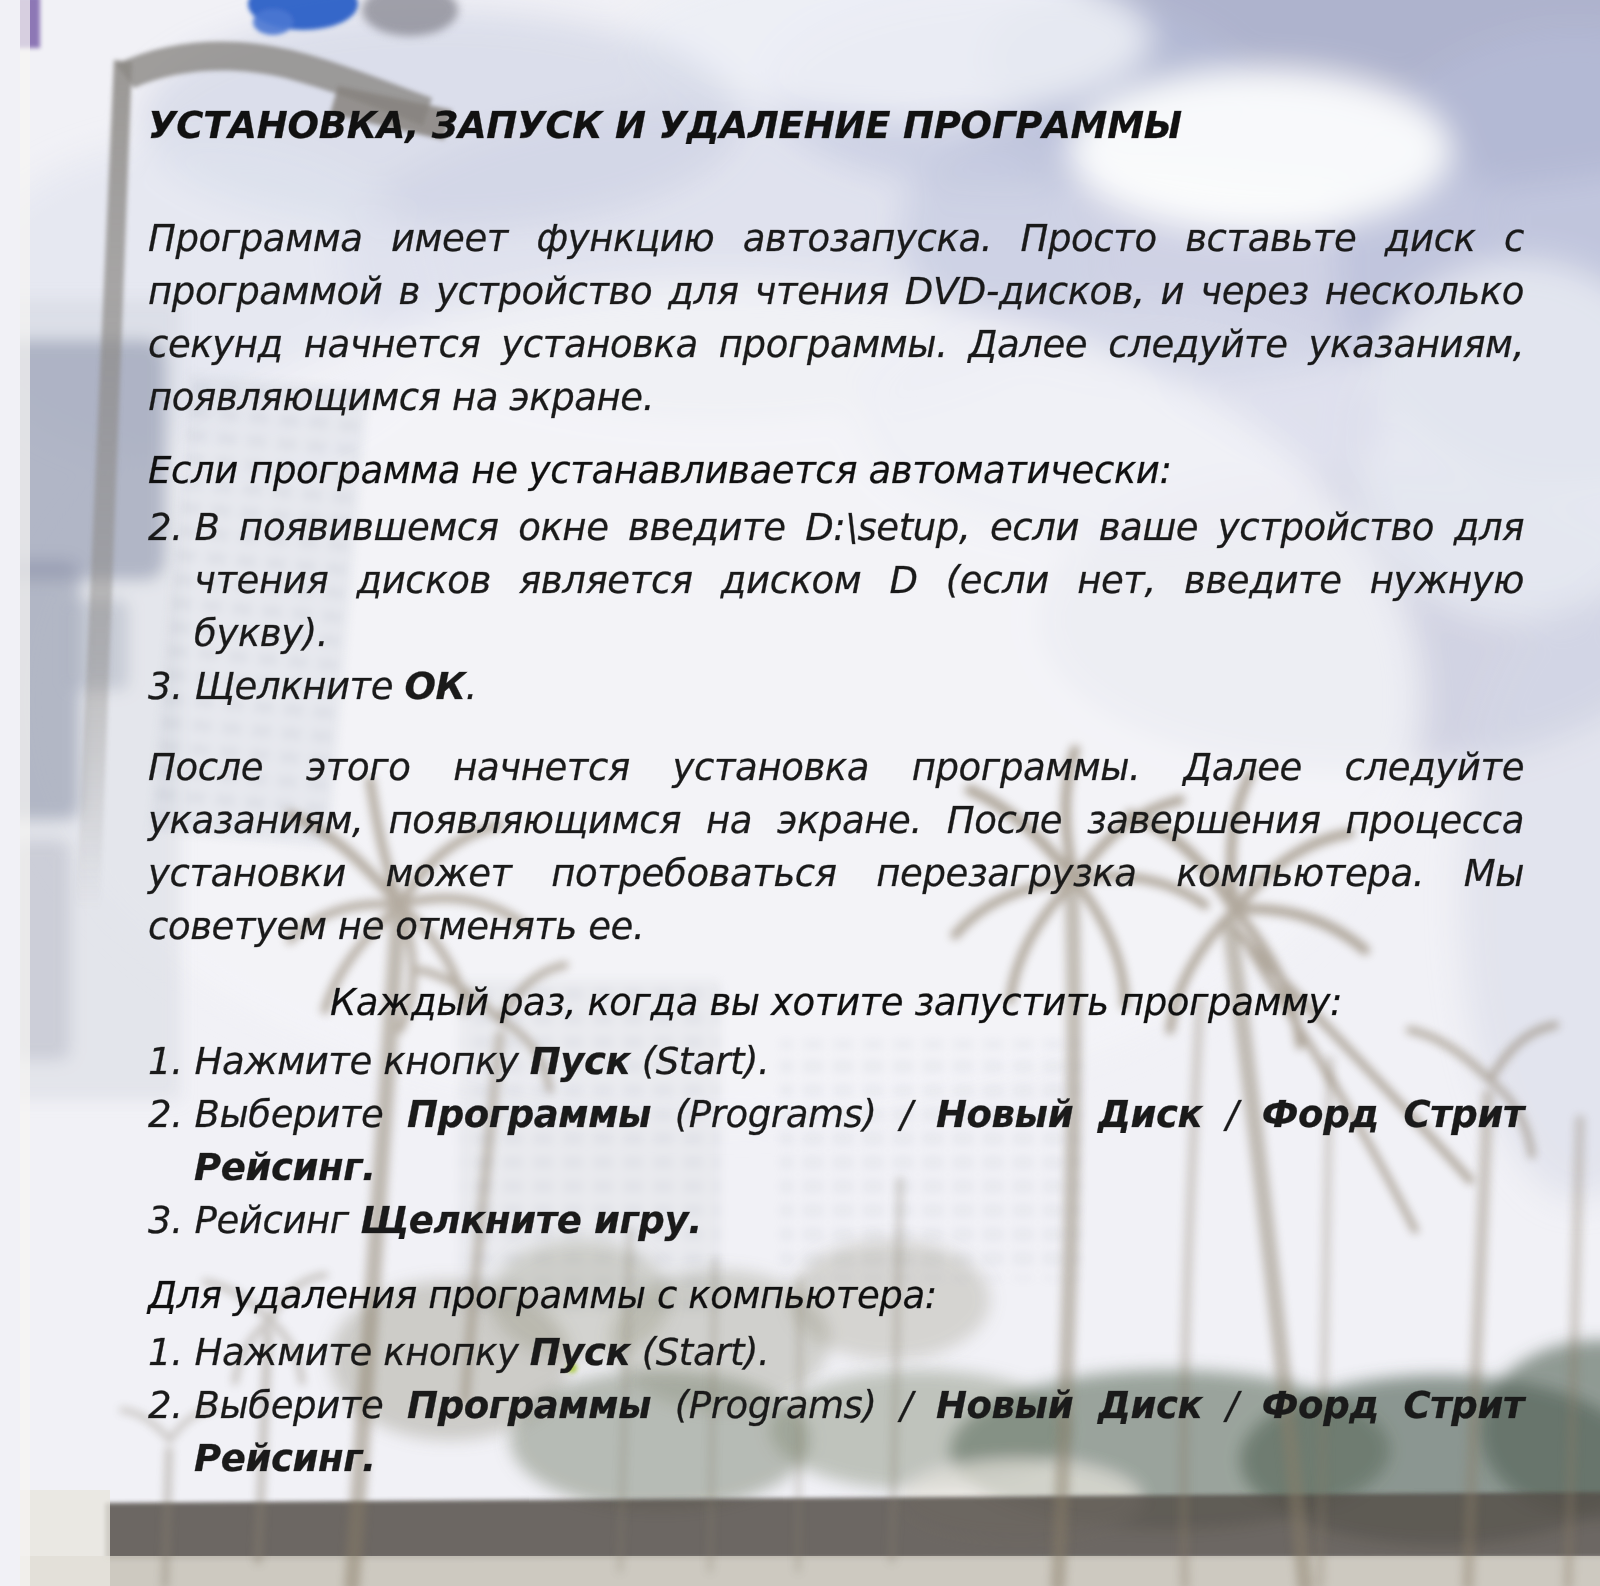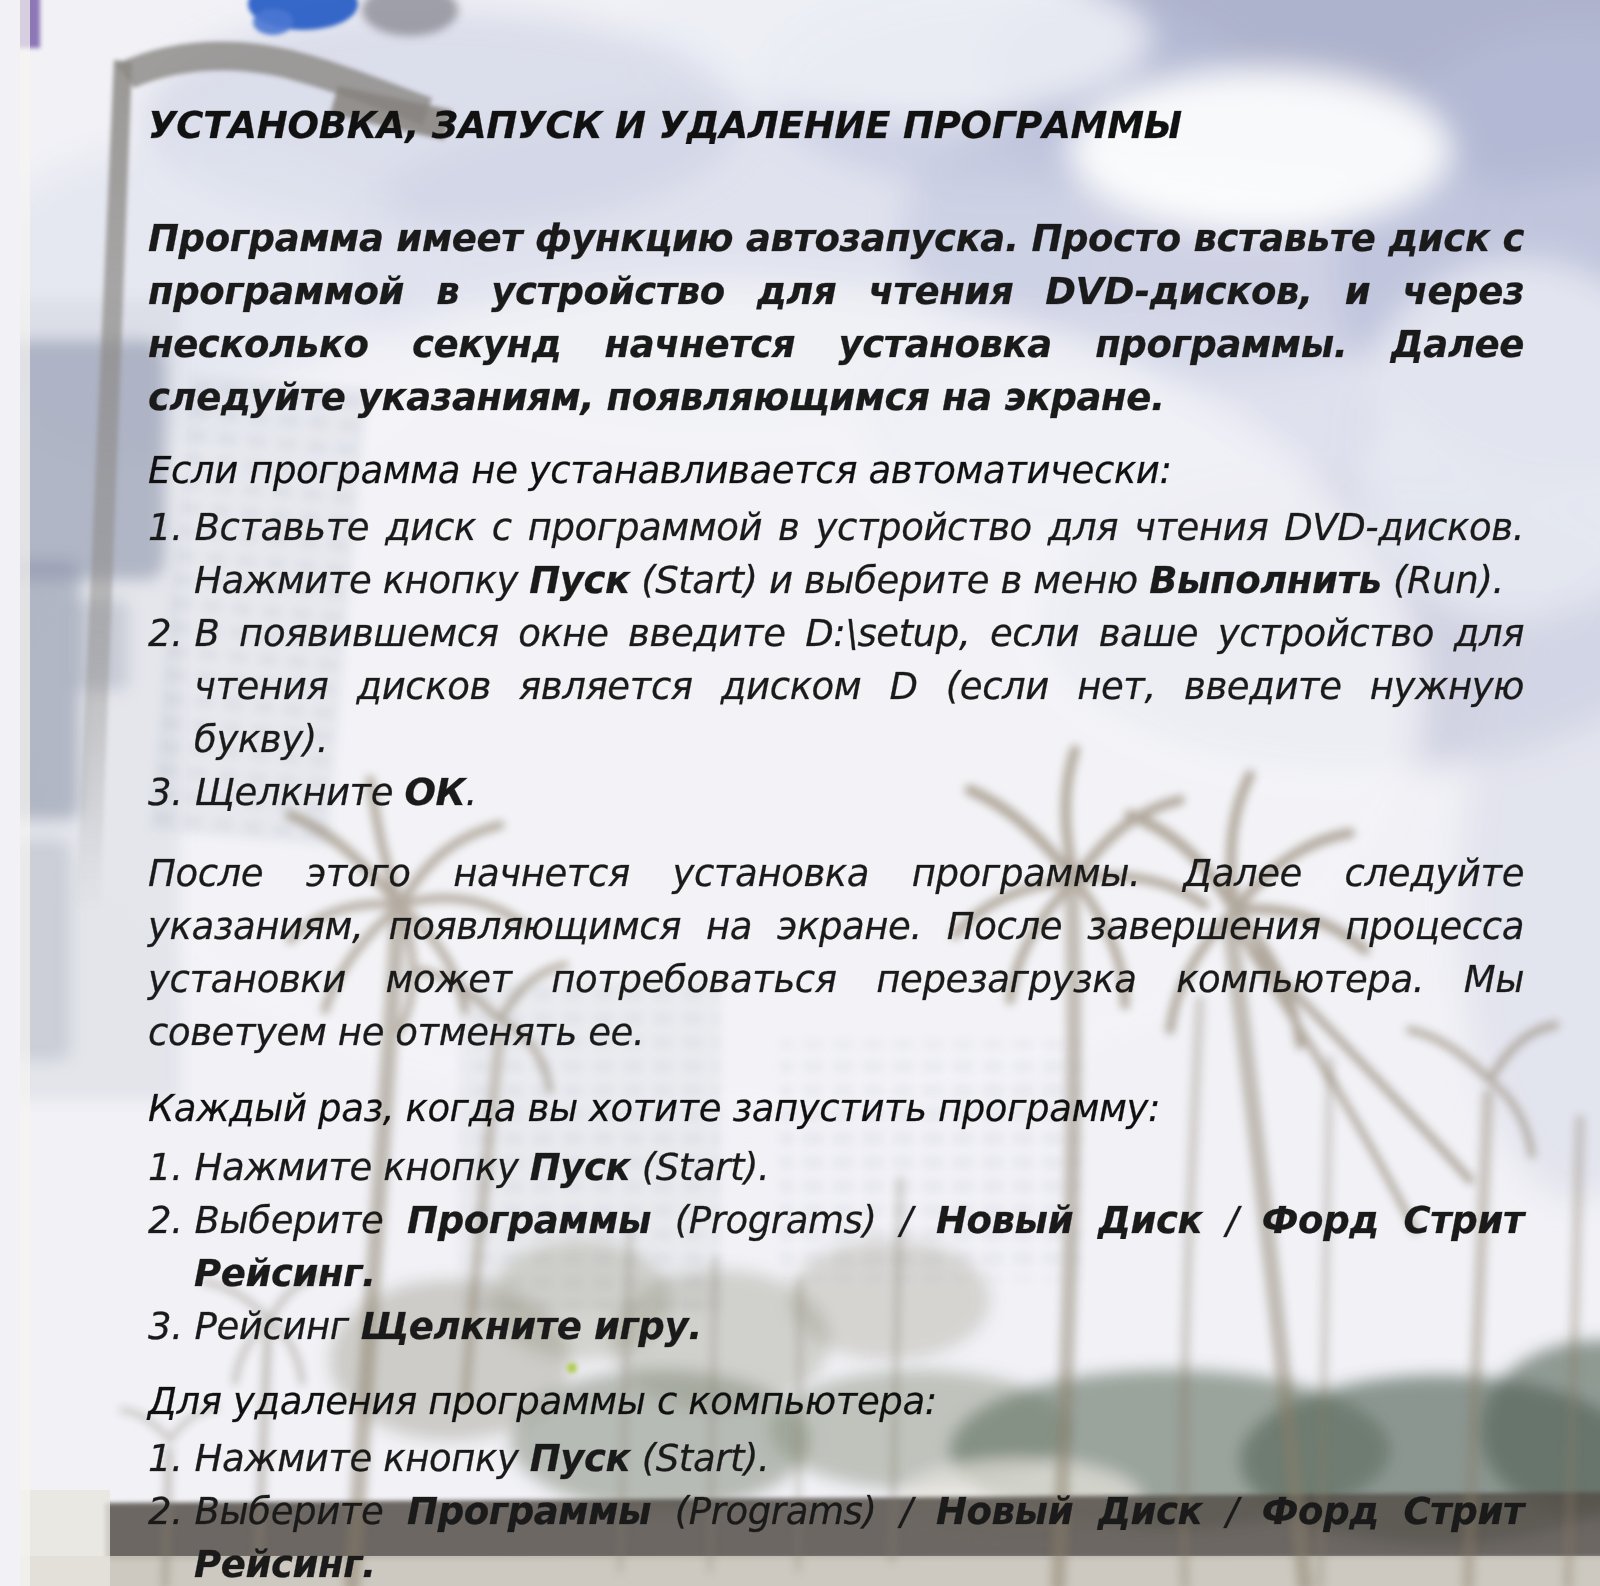--- a/index.html
+++ b/index.html
@@ -15,24 +15,24 @@
     padding:104px 96px 0 128px;box-sizing:border-box;
     color:#1a1a1a;font-style:italic;
     font-size:37px;line-height:53px;letter-spacing:-0.4px;
     -webkit-text-stroke:0.45px rgba(22,22,22,0.6);
   }
   .title{
     font-weight:bold;font-size:37px;line-height:44px;
     margin:0 0 64px 0;letter-spacing:-0.2px;color:#111;
   }
   .para{margin:0;text-align:justify;}
-  .intro{margin-bottom:24px;font-weight:bold;}
+  .intro{margin-bottom:24px;}
   .after{margin-top:28px;}
   .heading{font-weight:normal;font-size:37px;line-height:45px;margin:0 0 8px 0;color:#101010;}
-  .heading.launch{margin:27px 0 10px 0;}
+  .heading.launch{margin:27px 0 10px 0;text-align:center;}
   .heading.uninstall{margin:26px 0 8px 0;}
   .steps{margin:0;}
   .step{margin-left:46px;text-indent:-46px;text-align:justify;}
   .num{margin-right:12px;}
   .b{font-weight:bold;}
 </style>
 </head>
 <body>
 
 <div class="page">
@@ -199,23 +199,20 @@
 
   <div class="content">
 
     <h1 class="title">УСТАНОВКА, ЗАПУСК И УДАЛЕНИЕ ПРОГРАММЫ</h1>
 
     <p class="para intro">Программа имеет функцию автозапуска. Просто вставьте диск с программой в устройство для чтения DVD-дисков, и через несколько секунд начнется установка программы. Далее следуйте указаниям, появляющимся на экране.</p>
 
     <h2 class="heading">Если программа не устанавливается автоматически:</h2>
     <div class="steps">
       <div class="step">
-        <span class="num">1.</span><span><span>Вставьте диск с программой в устройство для чтения DVD-дисков. Нажмите кнопку </span><span class="b">Пуск</span><span> (Start) и выберите в меню </span><span class="b">Выполнить</span><span> (Run).</span></span>
-      </div>
-      <div class="step">
         <span class="num">2.</span><span><span>В появившемся окне введите D:\setup, если ваше устройство для чтения дисков является диском D (если нет, введите нужную букву).</span></span>
       </div>
       <div class="step">
         <span class="num">3.</span><span><span>Щелкните </span><span class="b">ОК</span><span>.</span></span>
       </div>
     </div>
 
     <p class="para after">После этого начнется установка программы. Далее следуйте указаниям, появляющимся на экране. После завершения процесса установки может потребоваться перезагрузка компьютера. Мы советуем не отменять ее.</p>
 
     <h2 class="heading launch">Каждый раз, когда вы хотите запустить программу:</h2>

